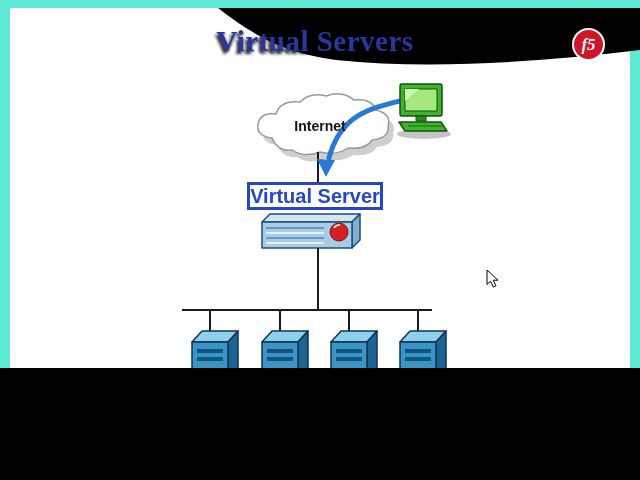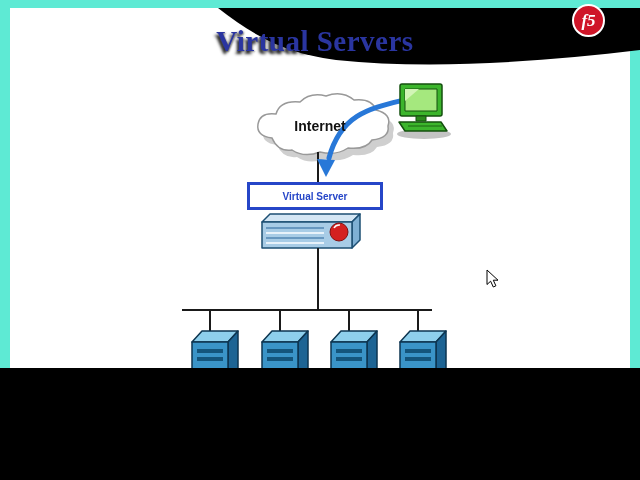--- a/index.html
+++ b/index.html
@@ -4,31 +4,31 @@
 <style>
   html,body{margin:0;padding:0;background:#000;}
   .frame{position:relative;width:640px;height:368px;background:#5eead4;overflow:hidden;
          font-family:"Liberation Sans",sans-serif;}
   .slide{position:absolute;left:10px;top:8px;width:620px;height:460px;background:#ffffff;}
   .layer{position:absolute;left:0;top:0;width:640px;height:480px;pointer-events:none;}
   .slide-title{position:absolute;left:155px;top:25px;width:320px;text-align:center;
                font-family:"Liberation Serif",serif;font-weight:bold;font-size:29px;
                color:#2a35a0;text-shadow:-2px 3px 3px rgba(0,0,0,0.85),1px 1px 2px rgba(0,0,0,0.5);
                letter-spacing:0.5px;}
-  .f5-logo{position:absolute;left:572px;top:4px;width:33px;height:33px;border-radius:50%;
+  .f5-logo{position:absolute;left:572px;top:28px;width:33px;height:33px;border-radius:50%;
            background:#cf1528;border:2px solid #ffffff;box-sizing:border-box;
            display:flex;align-items:center;justify-content:center;}
   .f5-logo span{color:#ffffff;font-family:"Liberation Serif",serif;font-style:italic;
                 font-weight:bold;font-size:17px;line-height:1;}
   .internet-label{position:absolute;left:270px;top:118px;width:100px;text-align:center;
                   font-weight:bold;font-size:14px;color:#111111;}
   .vs-box{position:absolute;left:247px;top:182px;width:136px;height:28px;background:#ffffff;
           border:3px solid #2646c8;box-sizing:border-box;display:flex;align-items:center;
           justify-content:center;}
-  .vs-box span{color:#2646c8;font-weight:bold;font-size:10px;}
+  .vs-box span{color:#2646c8;font-weight:bold;font-size:20px;}
   .footer{position:absolute;left:10px;top:446px;width:620px;height:21px;background:#ffd200;
           border-top:3px solid #d98a00;box-sizing:border-box;}
   .pen-btn{position:absolute;left:10px;top:2px;width:36px;height:14px;background:#c9c9ba;
            border:1px solid #444;border-radius:3px;display:flex;align-items:center;
            justify-content:center;pointer-events:auto;cursor:pointer;}
   .pen-btn span{font-size:10px;line-height:1;color:#222;}
 </style>
 </head>
 <body>
 

